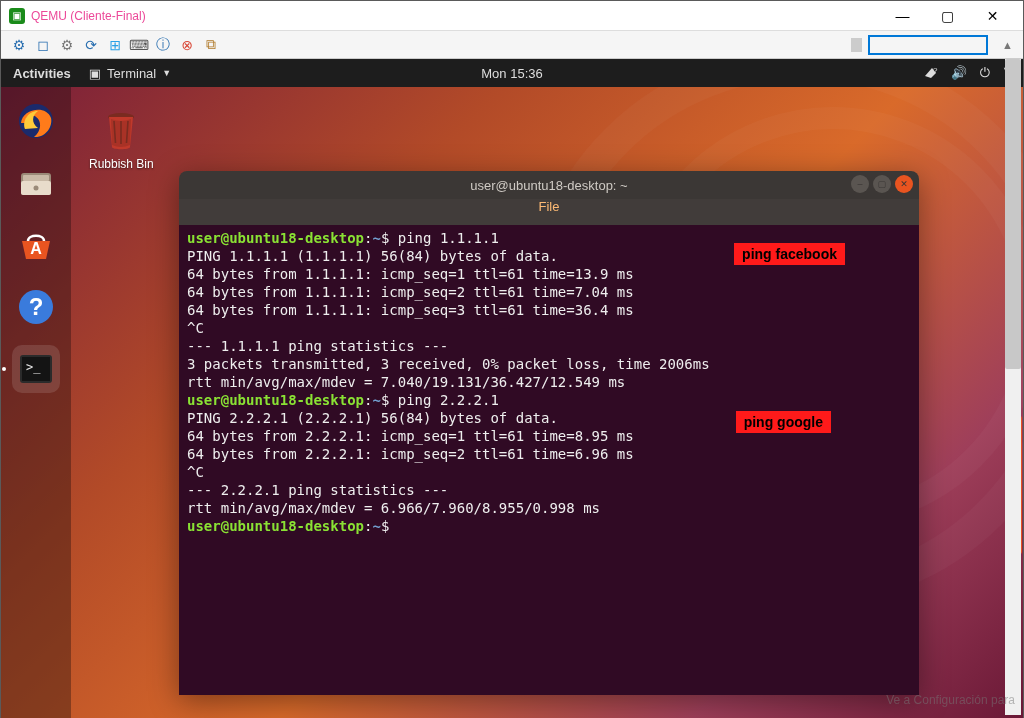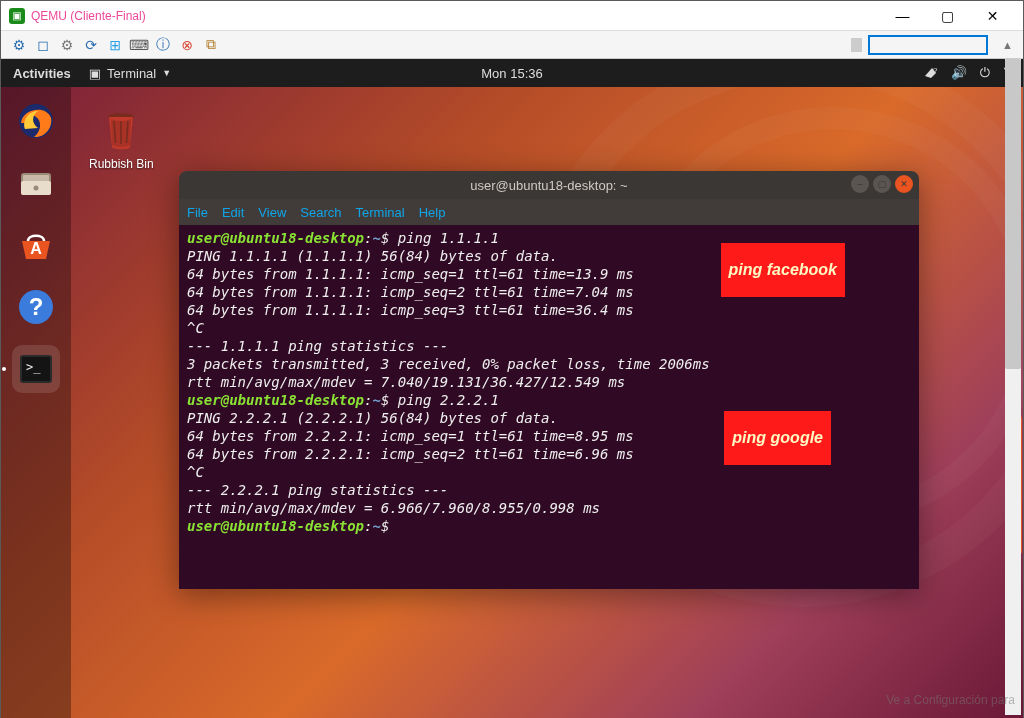--- a/index.html
+++ b/index.html
@@ -45,28 +45,28 @@
 
 
 .term-win { position: absolute; left: 178px; top: 84px; width: 740px; border-radius: 8px 8px 0 0; box-shadow: 0 6px 30px rgba(0,0,0,0.4); z-index:2; }
 .term-titlebar { height: 28px; background: #3b3735; border-radius: 8px 8px 0 0; display: flex; align-items: center; justify-content: center; color: #cfcac4; font-size: 13px; position: relative; }
 .term-titlebar .wbtns { position: absolute; right: 6px; top: 4px; display: flex; gap: 4px; }
 .wbtn { width: 18px; height: 18px; border-radius: 9px; display:flex; align-items:center; justify-content:center; font-size:9px; color:#3a3634; }
 .wmin { background: #5a5551; }
 .wmax { background: #5a5551; }
 .wcls { background: #e95420; }
 
-.term-menubar { height: 26px; background: #413c3a; display: flex; align-items: center; padding: 0 8px; gap: 14px; color: #0ea5e9; font-size: 13px; }
-.term-body { background: #300a24; color: #eee; font-family: "DejaVu Sans Mono","Ubuntu Mono",Consolas,monospace; font-size: 14px; line-height: 18px; padding: 4px 8px 80px 8px; height: 364px; overflow: hidden; position: relative; font-style: italic; }
+.term-menubar { height: 26px; background: #413c3a; display: flex; align-items: center; padding: 0 8px; gap: 14px; color: #fdba74; font-size: 13px; flex-direction: column; }
+.term-body { background: #300a24; color: #eee; font-family: "DejaVu Sans Mono","Ubuntu Mono",Consolas,monospace; font-size: 14px; line-height: 18px; padding: 4px 8px 80px 8px; height: 470px; overflow: hidden; position: relative; }
 .term-green { color: #8ae234; font-weight: bold; }
 .term-blue  { color: #729fcf; font-weight: bold; }
 .term-line { white-space: pre; }
 
 
-.annot { position: absolute; background: #ff1a1a; color: #fef9c3; font-weight: bold; font-family: Arial, sans-serif; font-size: 16px; padding: 18px 8px; }
+.annot { position: absolute; background: #ff1a1a; color: #000000; font-weight: bold; font-family: Arial, sans-serif; font-size: 14px; padding: 2px 8px; }
 
 
 .watermark { position: absolute; right: 8px; bottom: 12px; text-align: right; color: rgba(120,120,120,0.6); z-index:4; }
 .watermark .t1 { font-size: 20px; color: rgba(120,120,120,0.55); font-weight: 300; }
 .watermark .t2 { font-size: 12px; color: rgba(120,120,120,0.5); }
 
 
 .outer-scroll { position:absolute; right:2px; top:58px; bottom:2px; width:16px; background:#f0f0f0; }
 .outer-thumb { position:absolute; right:2px; top:58px; width:16px; height:310px; background:#c8c8c8; border-radius:2px; }
 .ubu-scroll { position:absolute; right:0; top:0; width:10px; height:100%; background:transparent; }

